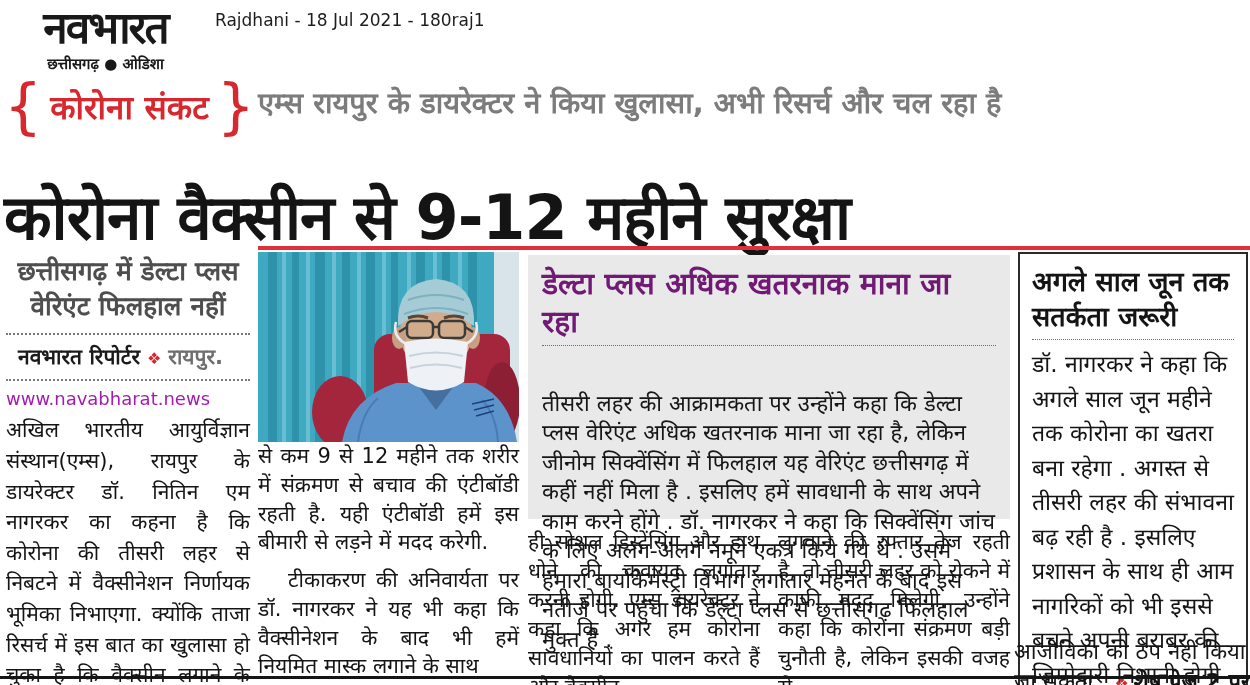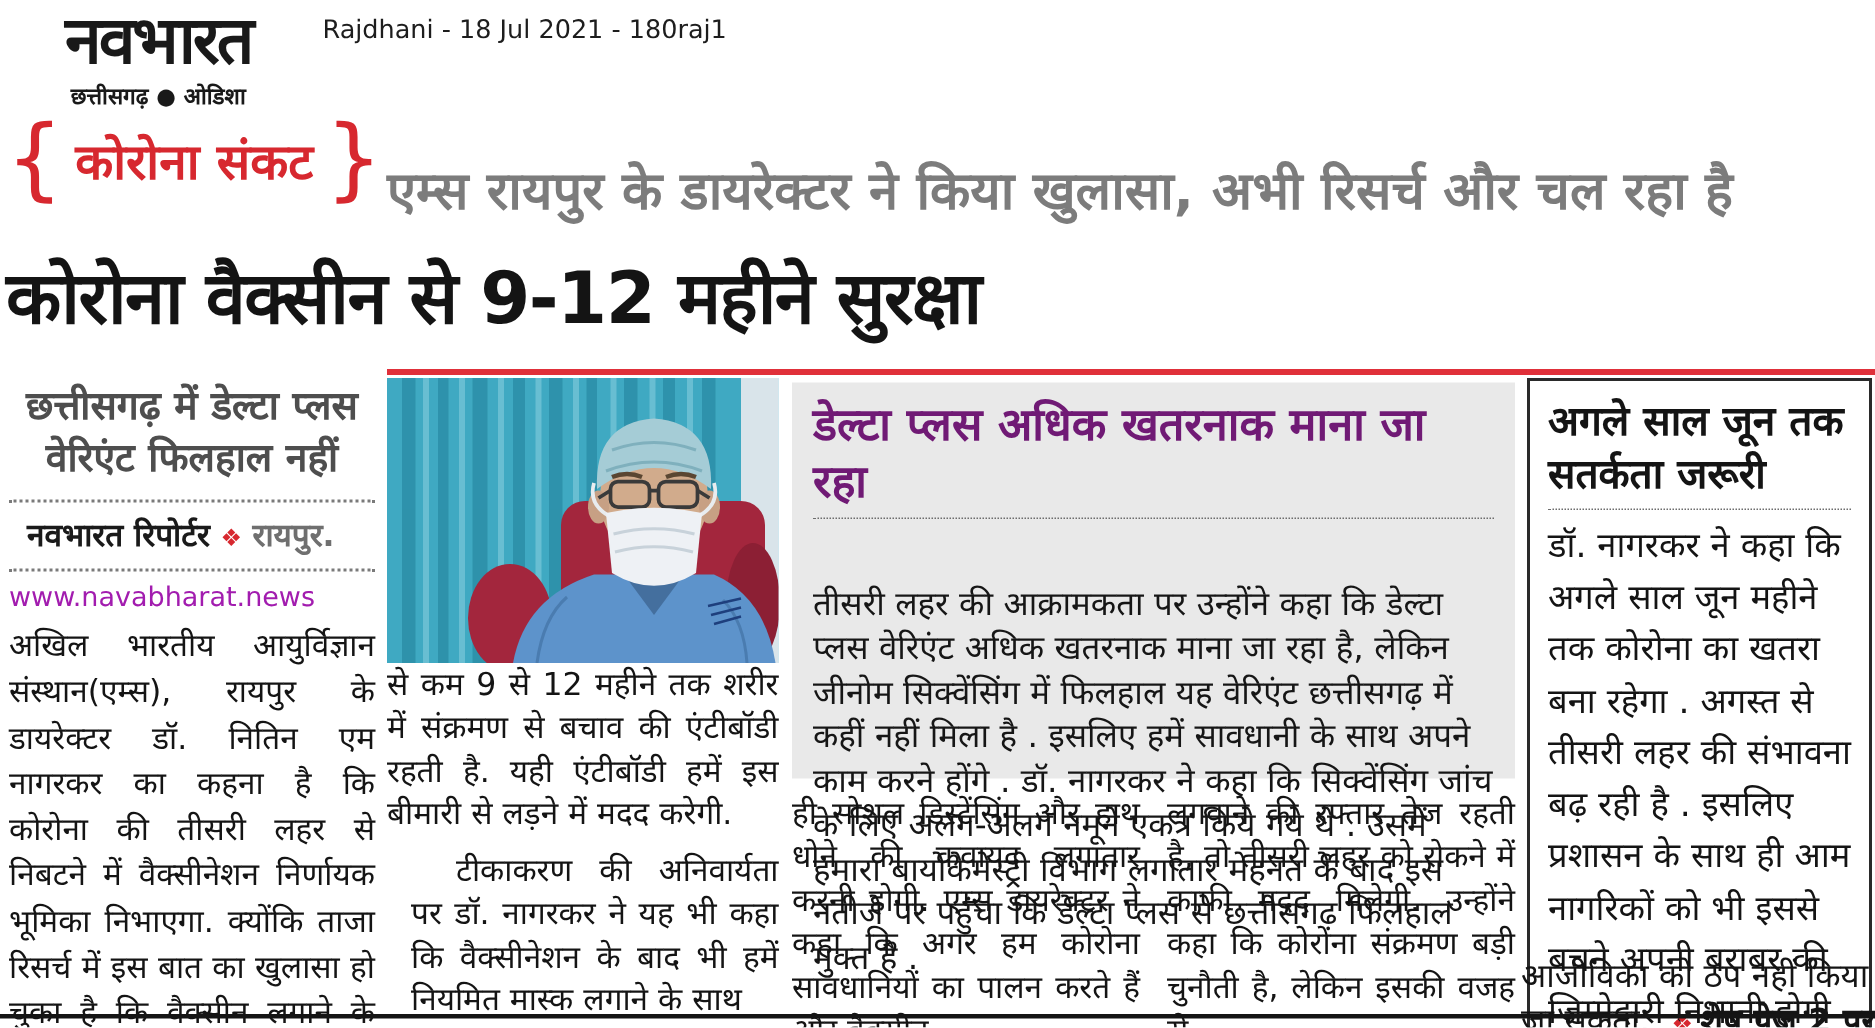--- a/index.html
+++ b/index.html
@@ -9,45 +9,45 @@
   
   .logo{position:absolute;left:8px;top:6px;width:195px;text-align:center;}
   .logo-text{font-size:44px;font-weight:800;letter-spacing:-2px;line-height:1.0;color:#191919;}
   .logo-sub{font-size:15px;font-weight:700;margin-top:3px;color:#191919;}
   .edition{position:absolute;left:215px;top:10px;font-size:17px;color:#1d1d1d;}
 
   
   .kicker{position:absolute;left:4px;top:76px;display:flex;align-items:center;gap:8px;height:60px;}
   .brace{color:#d7282f;font-size:60px;font-weight:400;line-height:0.9;}
   .kicker-tag{color:#d7282f;font-size:33px;font-weight:800;white-space:nowrap;}
-  .kicker-sub{position:absolute;left:258px;top:102px;font-size:35px;font-weight:700;color:#7c7c7c;white-space:nowrap;}
-
-  
-  .headline{position:absolute;left:4px;top:136px;width:1244px;font-size:48px;font-weight:800;
+  .kicker-sub{position:absolute;left:258px;top:82px;font-size:29px;font-weight:700;color:#7c7c7c;white-space:nowrap;}
+
+  
+  .headline{position:absolute;left:4px;top:136px;width:1244px;font-size:62px;font-weight:800;
             color:#141414;white-space:nowrap;letter-spacing:-1px;line-height:1.3;}
 
   .red-rule{position:absolute;left:258px;top:246px;width:992px;height:4px;}
   .bottom-rule{position:absolute;left:0px;top:676px;width:1250px;height:3px;background:#151515;}
 
   
   .col1{position:absolute;left:6px;top:254px;width:244px;}
   .col1-subhead{font-size:26px;font-weight:700;color:#4e4e4e;text-align:center;line-height:1.35;}
   .dotted{border-top:2px dotted #7a7a7a;margin:9px 0 7px;}
   .dotted-thin{border-top:1px dotted #6d6d6d;margin:5px 0 7px;}
   .byline{display:flex;align-items:baseline;gap:7px;font-size:21px;font-weight:800;white-space:nowrap;margin-left:12px;}
   .byline-place{color:#6f6f6f;}
   .diamond{color:#d7282f;font-size:16px;}
   .website{font-size:18px;color:#a21caf;margin:2px 0 6px;}
   .body-text{font-size:21px;line-height:1.46;text-align:justify;color:#141414;}
 
   
   .col2{position:absolute;left:258px;top:252px;width:261px;}
   .photo{display:block;width:261px;height:190px;}
   .col2 .body-text{margin-top:9px;line-height:1.37;}
-  .para2{text-indent:30px;margin-top:0;margin-left:16px;}
+  .para2{text-indent:30px;margin-top:0;}
 
   
   .graybox{position:absolute;left:528px;top:255px;width:482px;height:264px;
            padding:6px 14px 8px;box-sizing:border-box;}
   .graybox h2{font-size:30px;font-weight:700;margin:4px 0 4px;color:#701a75;line-height:1.25;}
   .gb-body{font-size:22px;line-height:1.34;color:#161616;margin-top:43px;}
 
   
   .midcols{position:absolute;left:528px;top:528px;width:482px;display:flex;gap:18px;}
   .midcol{flex:1;font-size:21px;line-height:1.38;text-align:justify;color:#141414;}

